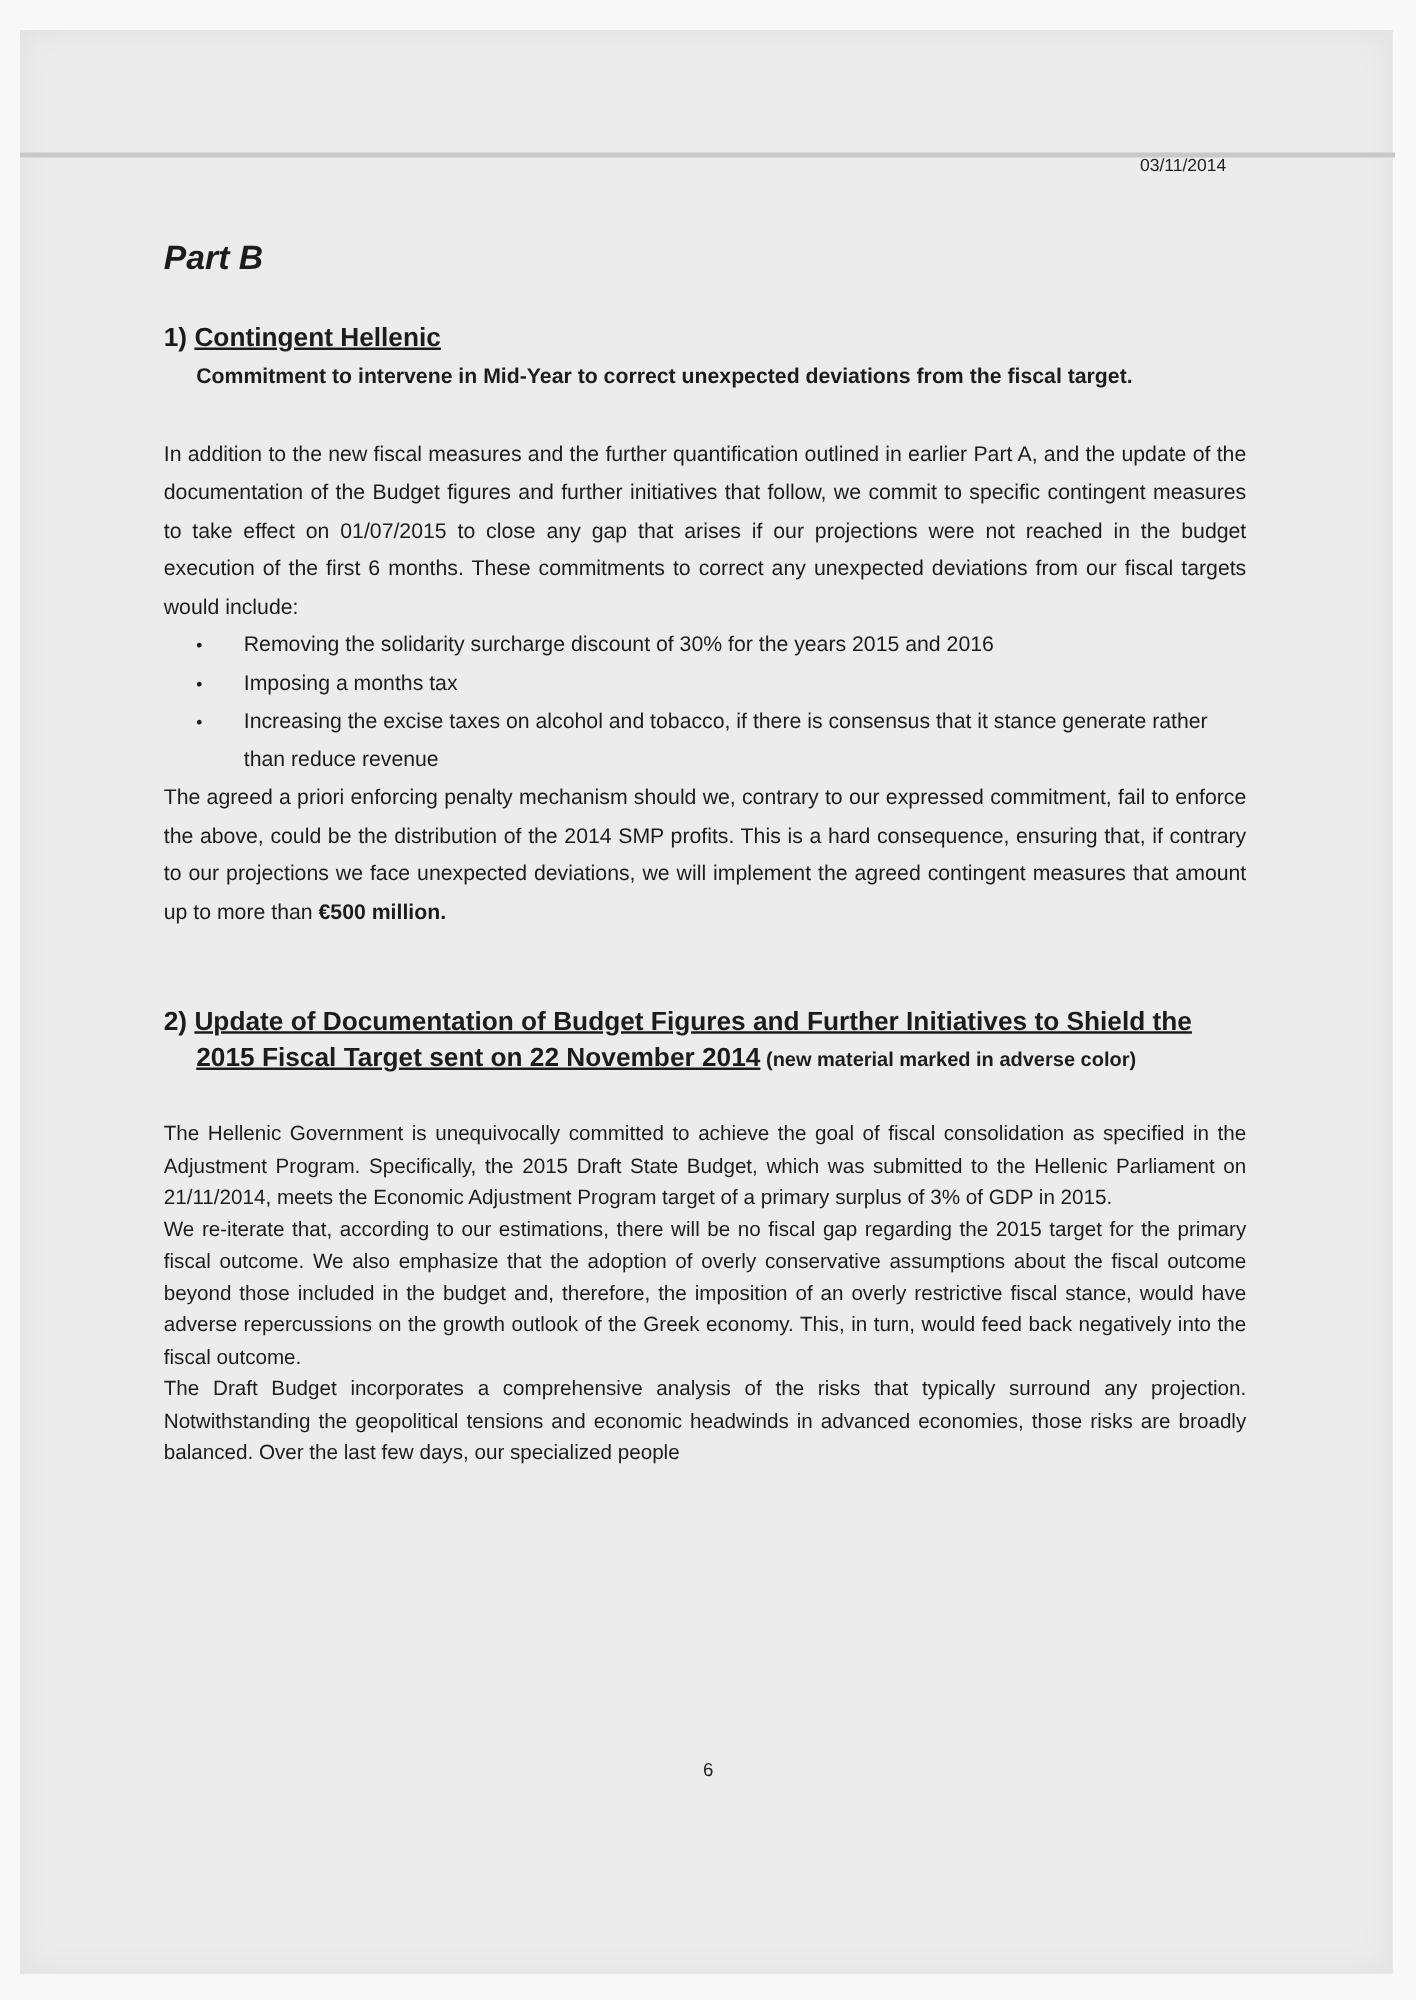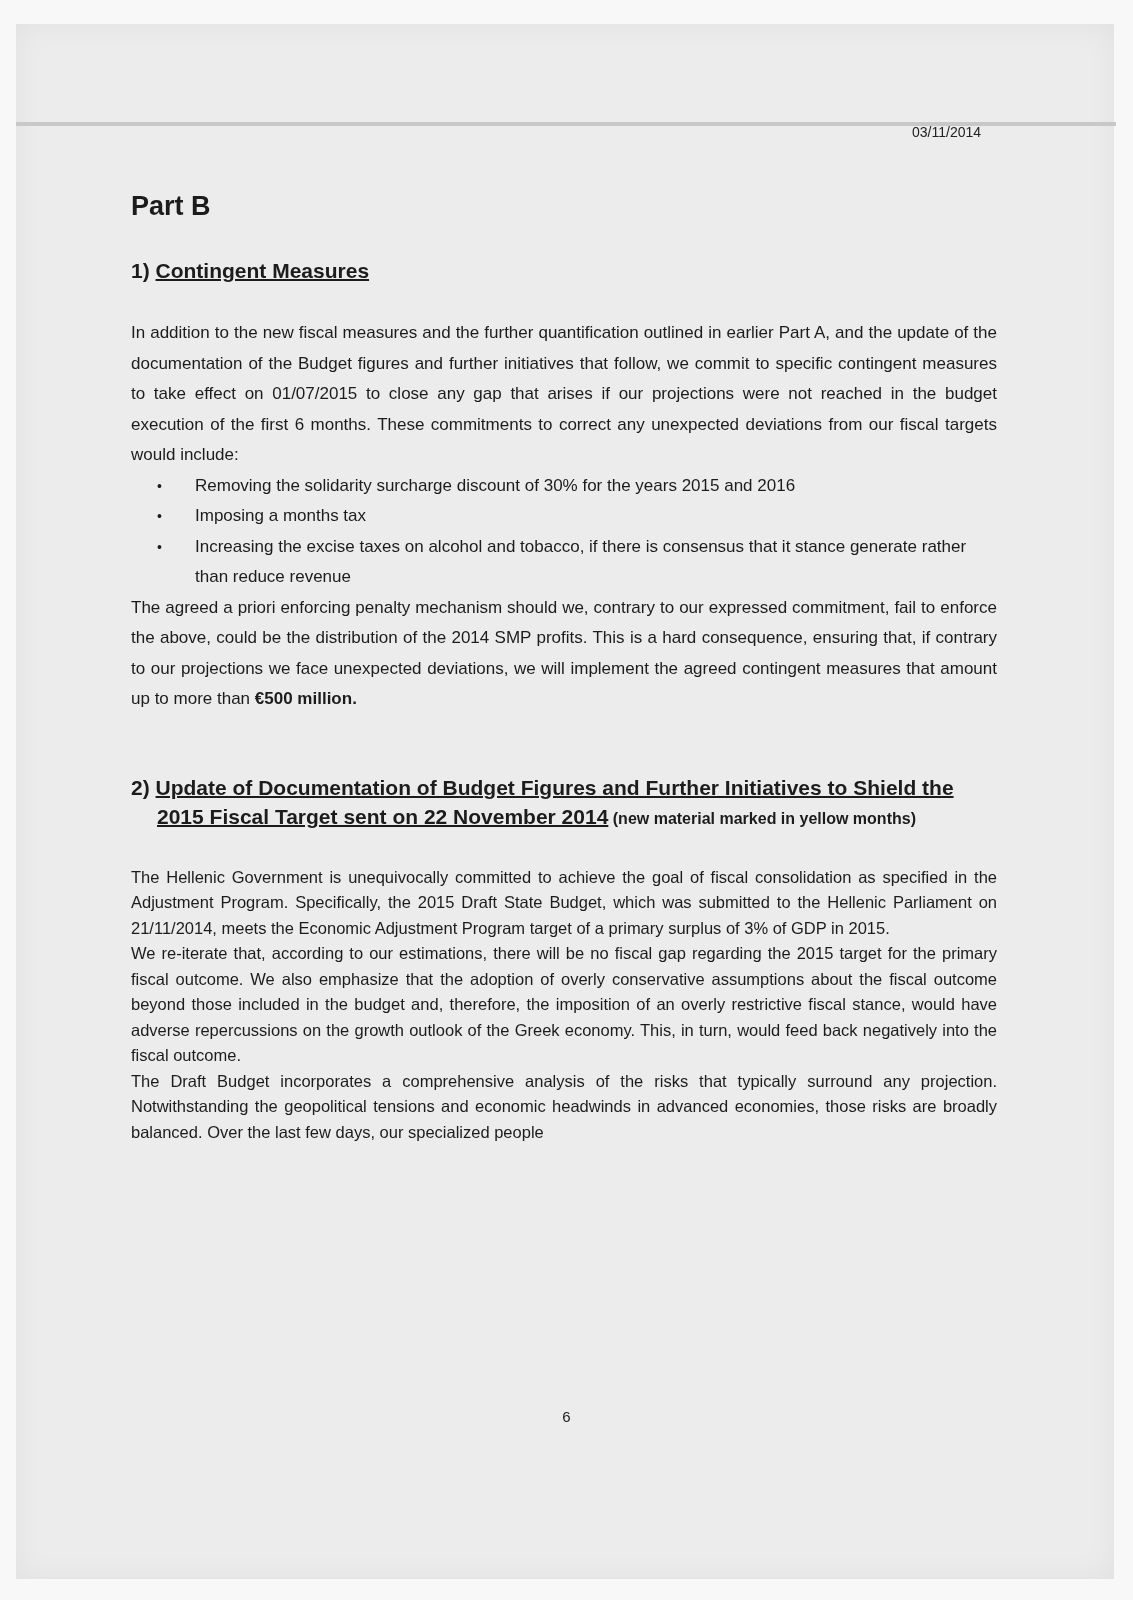--- a/index.html
+++ b/index.html
@@ -23,21 +23,21 @@
   }
   .date {
     position: absolute; left: 912px; top: 124px;
     font-size: 14px; color: #222;
   }
   .content {
     position: absolute; left: 131px; top: 190px; width: 866px;
     font-size: 17px; line-height: 30.5px;
   }
   h1 {
-    margin: 0; font-size: 27px; font-weight: bold; line-height: 32px;
+    margin: 0; font-size: 27px; font-weight: bold; line-height: 32px; font-style: italic;
   }
   .sec-title {
     margin-top: 34px; font-size: 21px; font-weight: bold; line-height: 30px;
   }
   .sec-title .num { }
   .sec-title u { text-decoration: underline; text-decoration-thickness: 2px; }
   .sub-bold {
     margin-left: 26px; font-weight: bold; text-align: justify;
   }
   p { margin: 0; text-align: justify; }
@@ -67,22 +67,23 @@
 
 <div class="scan"></div>
 <div class="header-rule"></div>
 <div class="date">03/11/2014</div>
 
 <div class="content">
   <h1>Part B</h1>
 
   <div class="sec-title">
     <span class="num">1)</span>
-    <u>Contingent Measures</u>
+    <u>Contingent Hellenic</u>
   </div>
+  <div class="sub-bold">Commitment to intervene in Mid-Year to correct unexpected deviations from the fiscal target.</div>
 
   <p class="p1">In addition to the new fiscal measures and the further quantification outlined in earlier Part A, and the update of the documentation of the Budget figures and further initiatives that follow, we commit to specific contingent measures to take effect on 01/07/2015 to close any gap that arises if our projections were not reached in the budget execution of the first 6 months. These commitments to correct any unexpected deviations from our fiscal targets would include:</p>
 
   <ul>
     <li>
       <span class="bullet">•</span>
       <span>Removing the solidarity surcharge discount of 30% for the years 2015 and 2016</span>
     </li>
     <li>
       <span class="bullet">•</span>
@@ -91,21 +92,21 @@
     <li>
       <span class="bullet">•</span>
       <span>Increasing the excise taxes on alcohol and tobacco, if there is consensus that it stance generate rather than reduce revenue</span>
     </li>
   </ul>
 
   <p><span>The agreed a priori enforcing penalty mechanism should we, contrary to our expressed commitment, fail to enforce the above, could be the distribution of the 2014 SMP profits. This is a hard consequence, ensuring that, if contrary to our projections we face unexpected deviations, we will implement the agreed contingent measures that amount up to more than </span><span class="bold">€500 million.</span></p>
 
   <div class="sec2">
     <span>2)</span>
-    <u>Update of Documentation of Budget Figures and Further Initiatives to Shield the 2015 Fiscal Target sent on 22 November 2014</u><span class="note"> (new material marked in yellow months)</span>
+    <u>Update of Documentation of Budget Figures and Further Initiatives to Shield the 2015 Fiscal Target sent on 22 November 2014</u><span class="note"> (new material marked in adverse color)</span>
   </div>
 
   <p class="para2 first">The Hellenic Government is unequivocally committed to achieve the goal of fiscal consolidation as specified in the Adjustment Program.  Specifically, the 2015 Draft State Budget, which was submitted to the Hellenic Parliament on 21/11/2014, meets the Economic Adjustment Program target of a primary surplus of 3% of GDP in 2015.</p>
   <p class="para2 gap">We re-iterate that, according to our estimations, there will be no fiscal gap regarding the 2015 target for the primary fiscal outcome. We also emphasize that the adoption of overly conservative assumptions about the fiscal outcome beyond those included in the budget and, therefore, the imposition of an overly restrictive fiscal stance, would have adverse repercussions on the growth outlook of the Greek economy. This, in turn, would feed back negatively into the fiscal outcome.</p>
   <p class="para2 gap">The Draft Budget incorporates a comprehensive analysis of the risks that typically surround any projection. Notwithstanding the geopolitical tensions and economic headwinds in advanced economies, those risks are broadly balanced. Over the last few days, our specialized people</p>
 </div>
 
 <div class="page-num">6</div>
 
 </body></html>

